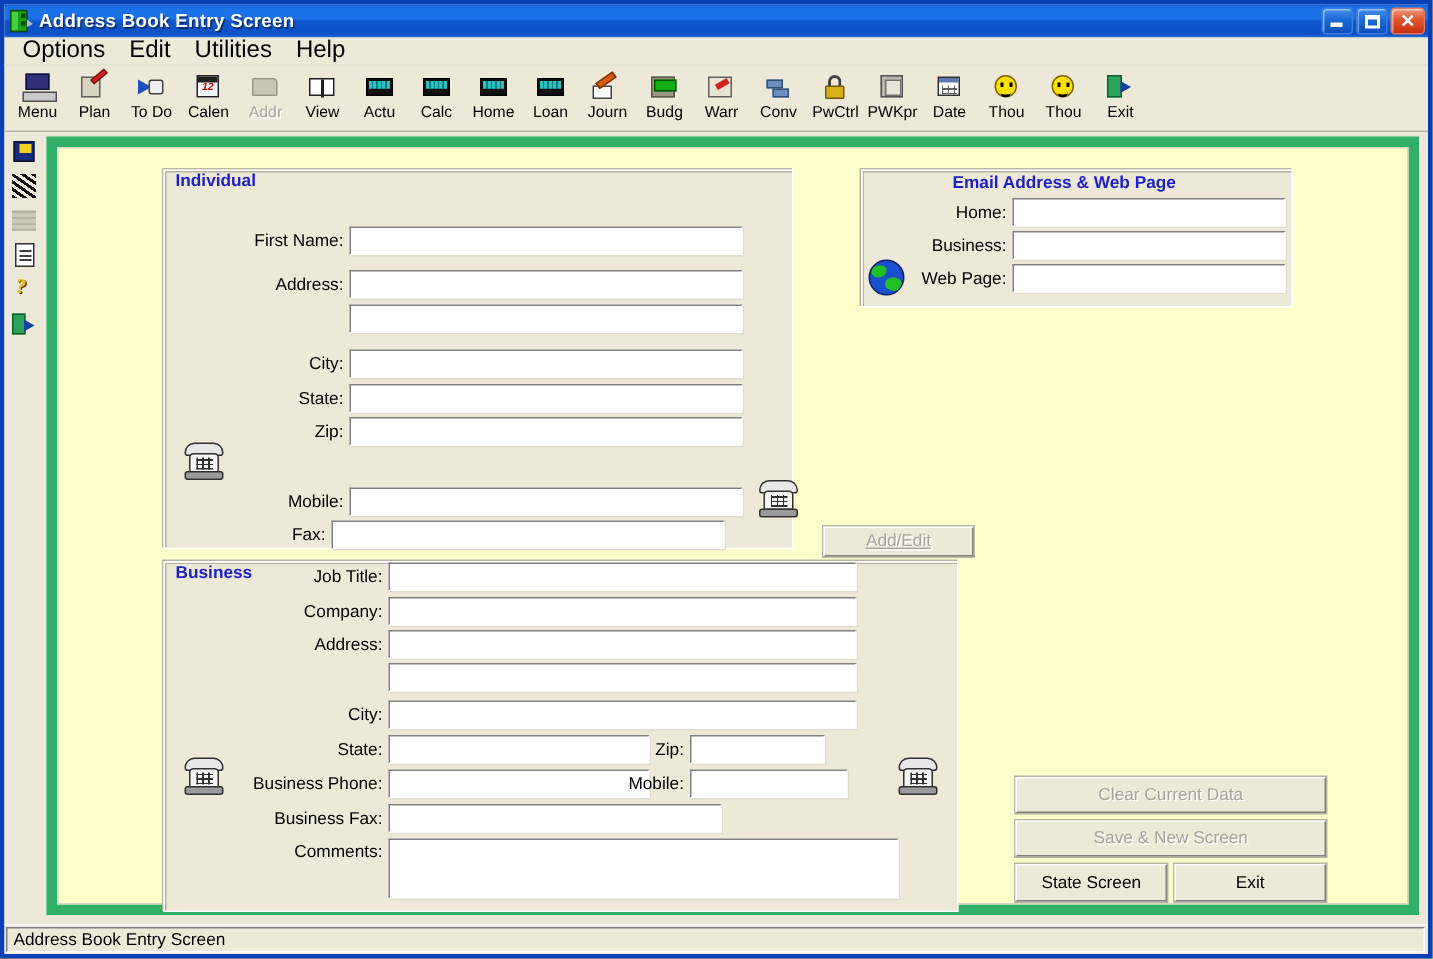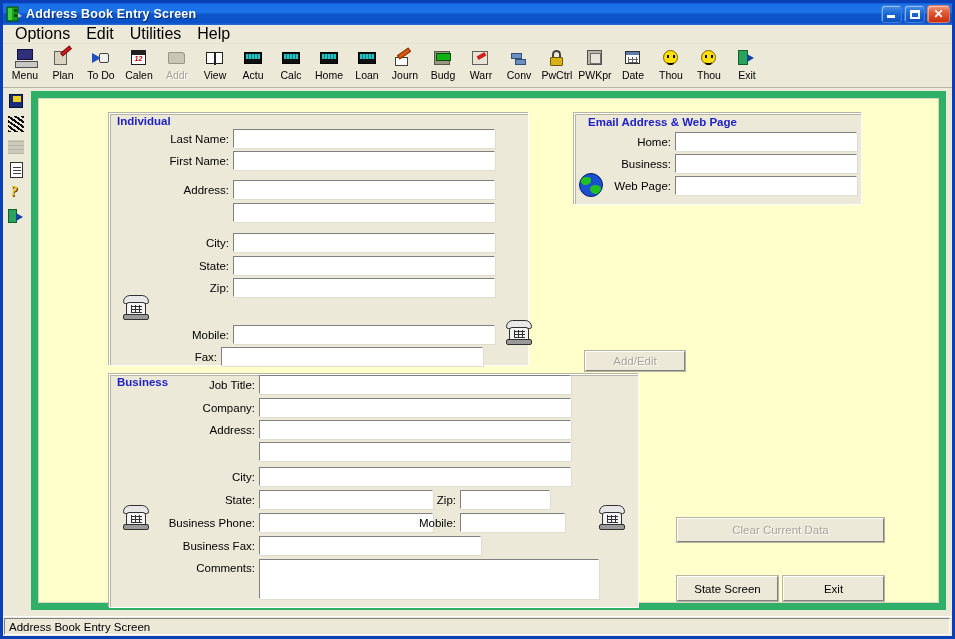--- a/index.html
+++ b/index.html
@@ -433,24 +433,20 @@
         <span><i class="sb-exitd"></i><i class="sb-exita"></i></span>
       </div>
     </div>
 
     <div class="greenframe">
       <div class="yellowpane">
 
         <div class="gbox" style="left:70px; top:14px; width:420px; height:253px;"></div>
         <div class="glegend" style="left:78px; top:16px;">Individual</div>
 
-        <div class="row" style="left:130px; top:30px;">
-          <span class="lab" style="width:64px;">Last Name:</span>
-          <input class="fld" style="width: 262px;" value="">
-        </div>
         <div class="row" style="left:130px; top:52px;">
           <span class="lab" style="width:64px;">First Name:</span>
           <input class="fld" style="width: 262px;" value="">
         </div>
         <div class="row" style="left:130px; top:81px;">
           <span class="lab" style="width:64px;">Address:</span>
           <input class="fld" style="width: 262px;" value="">
         </div>
         <div class="row" style="left:130px; top:104px;">
           <span class="lab" style="width:64px;"></span>
@@ -486,37 +482,37 @@
         </div>
         <div class="phone" style="left:465px; top:221px;">
           <i class="ph-handset"></i>
             <i class="ph-body">
               <i class="ph-keys"></i>
             </i>
             <i class="ph-base"></i>
         </div>
 
         <div class="gbox" style="left:535px; top:14px; width:288px; height:92px;"></div>
-        <div class="glegend" style="left:517px; top:17px;padding-left:32px;">Email Address &amp; Web Page</div>
+        <div class="glegend" style="left:564px; top:17px;padding-left:32px;">Email Address &amp; Web Page</div>
 
         <div class="row" style="left:560px; top:33px;">
           <span class="lab" style="width:76px;">Home:</span>
           <input class="fld" style="width: 182px;" value="">
         </div>
         <div class="row" style="left:560px; top:77px;">
           <span class="lab" style="width:76px;">Web Page:</span>
           <input class="fld" style="width: 182px;" value="">
         </div>
         <div class="row" style="left:560px; top:55px;">
           <span class="lab" style="width:76px;">Business:</span>
           <input class="fld" style="width: 182px;" value="">
         </div>
         <div class="globe" style="left:540px; top:74px;"></div>
 
-        <div class="btn disabled" style="left:546px; top:252px; width:100px; height:20px;">Add/Edit</div>
+        <div class="btn disabled" style="left:510px; top:252px; width:100px; height:20px;text-decoration:underline;">Add/Edit</div>
 
         <div class="gbox" style="left:70px; top:275px; width:530px; height:234px;"></div>
         <div class="glegend" style="left:78px; top:277px;">Business</div>
 
         <div class="row" style="left:120px; top:276px;">
           <span class="lab" style="width:100px;">Job Title:</span>
           <input class="fld" style="width: 312px;" value="">
         </div>
         <div class="row" style="left:120px; top:299px;">
           <span class="lab" style="width:100px;">Company:</span>
@@ -570,20 +566,23 @@
           <i class="ph-handset"></i>
             <i class="ph-body">
               <i class="ph-keys"></i>
             </i>
             <i class="ph-base"></i>
         </div>
 
         <div class="btn disabled" style="left:638px; top:419px; width:207px; height:24px;">
           <span>Clear Current Data</span>
         </div>
+        <div class="btn disabled" style="left:638px; top:448px; width:207px; height:24px;">
+          <span>Save &amp; New Screen</span>
+        </div>
         <div class="btn" style="left:638px; top:477px; width:101px; height:25px;">
           <span>State Screen</span>
         </div>
         <div class="btn" style="left:744px; top:477px; width:101px; height:25px;">
           <span>Exit</span>
         </div>
 
       </div>
     </div>
   </div>

